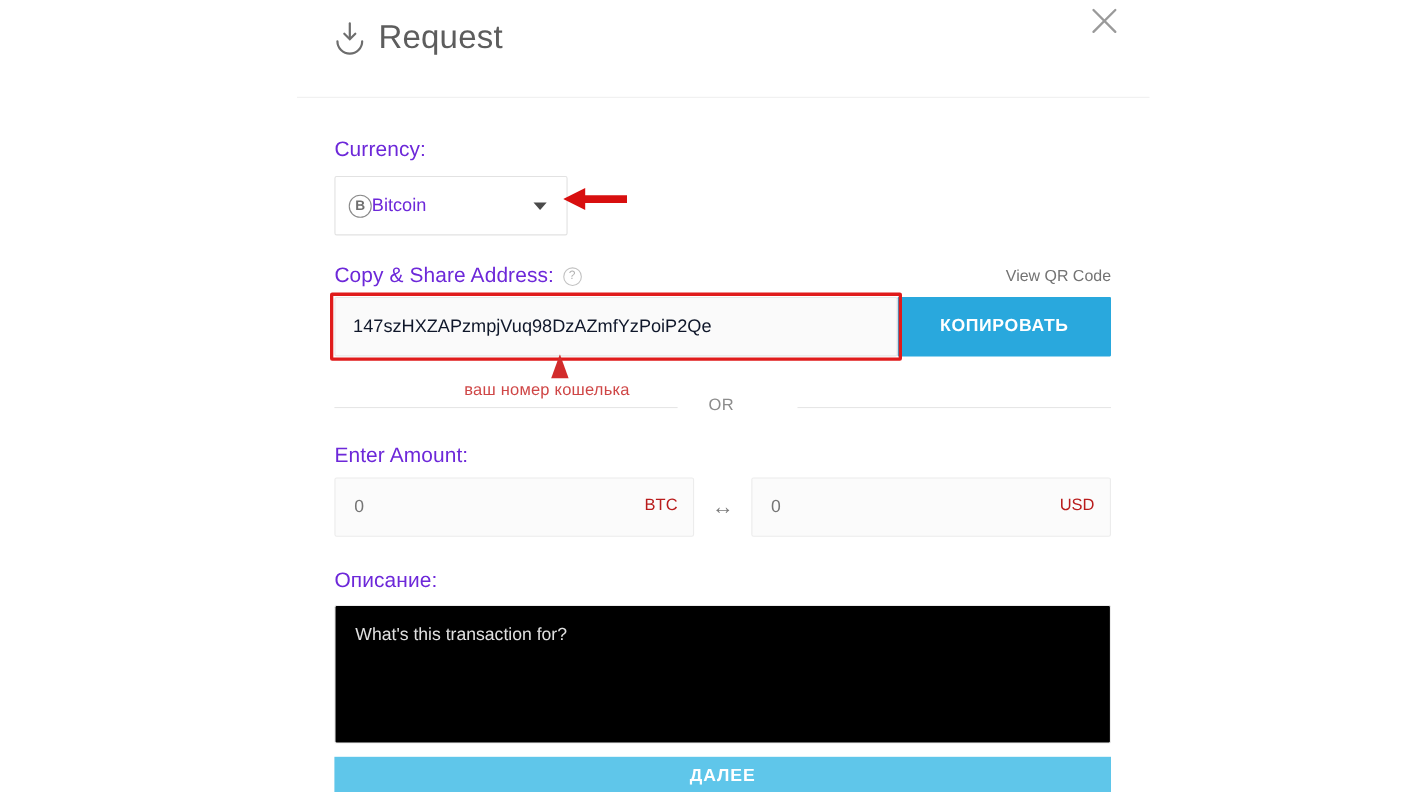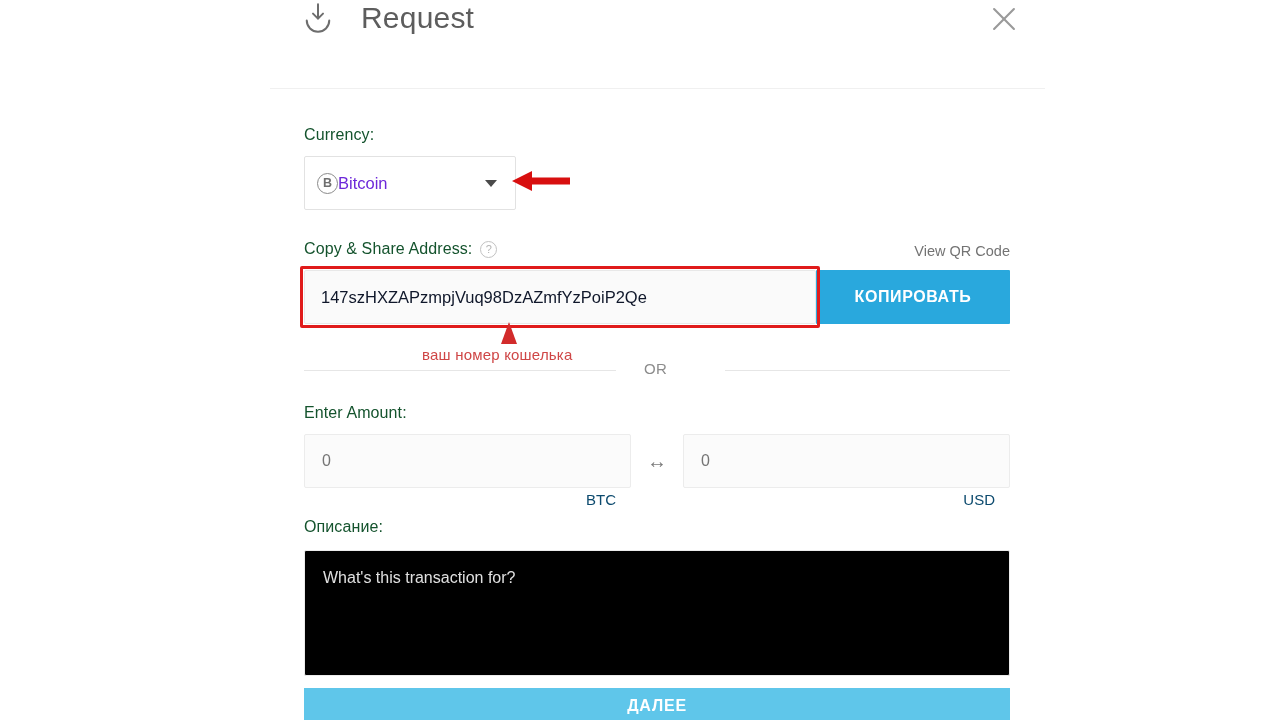--- a/index.html
+++ b/index.html
@@ -7,31 +7,31 @@
     width: 1280px; height: 720px;
     background: #ffffff;
     font-family: "Liberation Sans", sans-serif;
     overflow: hidden;
   }
 
   #stage { position: relative; width: 1280px; height: 720px; background: #fff; }
 
   
   .header { position: absolute; left: 270px; top: 0; width: 775px; height: 88px; }
-  .title-row { position: absolute; left: 33px; top: 1px; display: flex; gap: 28px; }
+  .title-row { position: absolute; left: 33px; top: 18px; display: flex; gap: 11px; }
   .dl-icon { width: 30px; height: 34px; color: #6d6d6d; display: block; }
   .title-text { font-size: 30px; font-weight: 400; color: #5d5d5d; letter-spacing: .2px; }
   .close-btn { position: absolute; right: 24px; top: 2px; width: 34px; height: 34px; cursor: pointer; }
   .close-btn svg { width: 100%; height: 100%; color: #9a9a9a; }
   .header-rule { position: absolute; left: 270px; top: 88px; width: 775px; height: 1px; background: #f0f0f0; }
 
   
   .body { position: absolute; left: 304px; top: 112px; width: 706px; }
 
-  .field-label { font-size: 16px; color: #14532d; letter-spacing: .1px; }
+  .field-label { font-size: 19px; color: #6d28d9; letter-spacing: .1px; }
 
   
   .sec-currency { position: absolute; left: 0; top: 14px; width: 706px; }
   .select-box {
     position: relative; margin-top: 12px; width: 212px; height: 54px;
     border: 1px solid #e2e2e2; background: #fff; border-radius: 2px;
     display: flex; align-items: center; padding: 0 12px; cursor: pointer;
   }
   .btc-glyph {
     width: 21px; height: 21px; border: 1.4px solid #8a8a8a; border-radius: 50%;
@@ -85,21 +85,21 @@
 
   
   .sec-amount { position: absolute; left: 0; top: 292px; width: 706px; }
   .amount-row { position: absolute; left: 0; top: 30px; width: 706px; display: flex; align-items: center; }
   .amt-field { position: relative; width: 327px; height: 54px; }
   .amt-input {
     width: 100%; height: 54px; border: 1px solid #ececec; background: #fbfbfb;
     font-family: "Liberation Sans", sans-serif; font-size: 16px; color: #9b9b9b;
     padding: 0 62px 0 17px; border-radius: 2px; outline: none;
   }
-  .amt-unit { position: absolute; right: 15px; top: 17px; font-size: 15px; color: #0c4a6e; margin-top: 40px; }
+  .amt-unit { position: absolute; right: 15px; top: 17px; font-size: 15px; color: #b91c1c; }
   .swap-icon { width: 52px; text-align: center; font-size: 20px; color: #7a7a7a; }
 
   
   .sec-desc { position: absolute; left: 0; top: 406px; width: 706px; }
   .desc-area {
     position: absolute; left: 0; top: 32px; width: 706px; height: 126px;
     border: 1px solid #ececec; background: #000000; border-radius: 2px;
     font-family: "Liberation Sans", sans-serif; font-size: 16px; color: #dcdcdc;
     padding: 18px 18px; resize: none; outline: none;
   }

